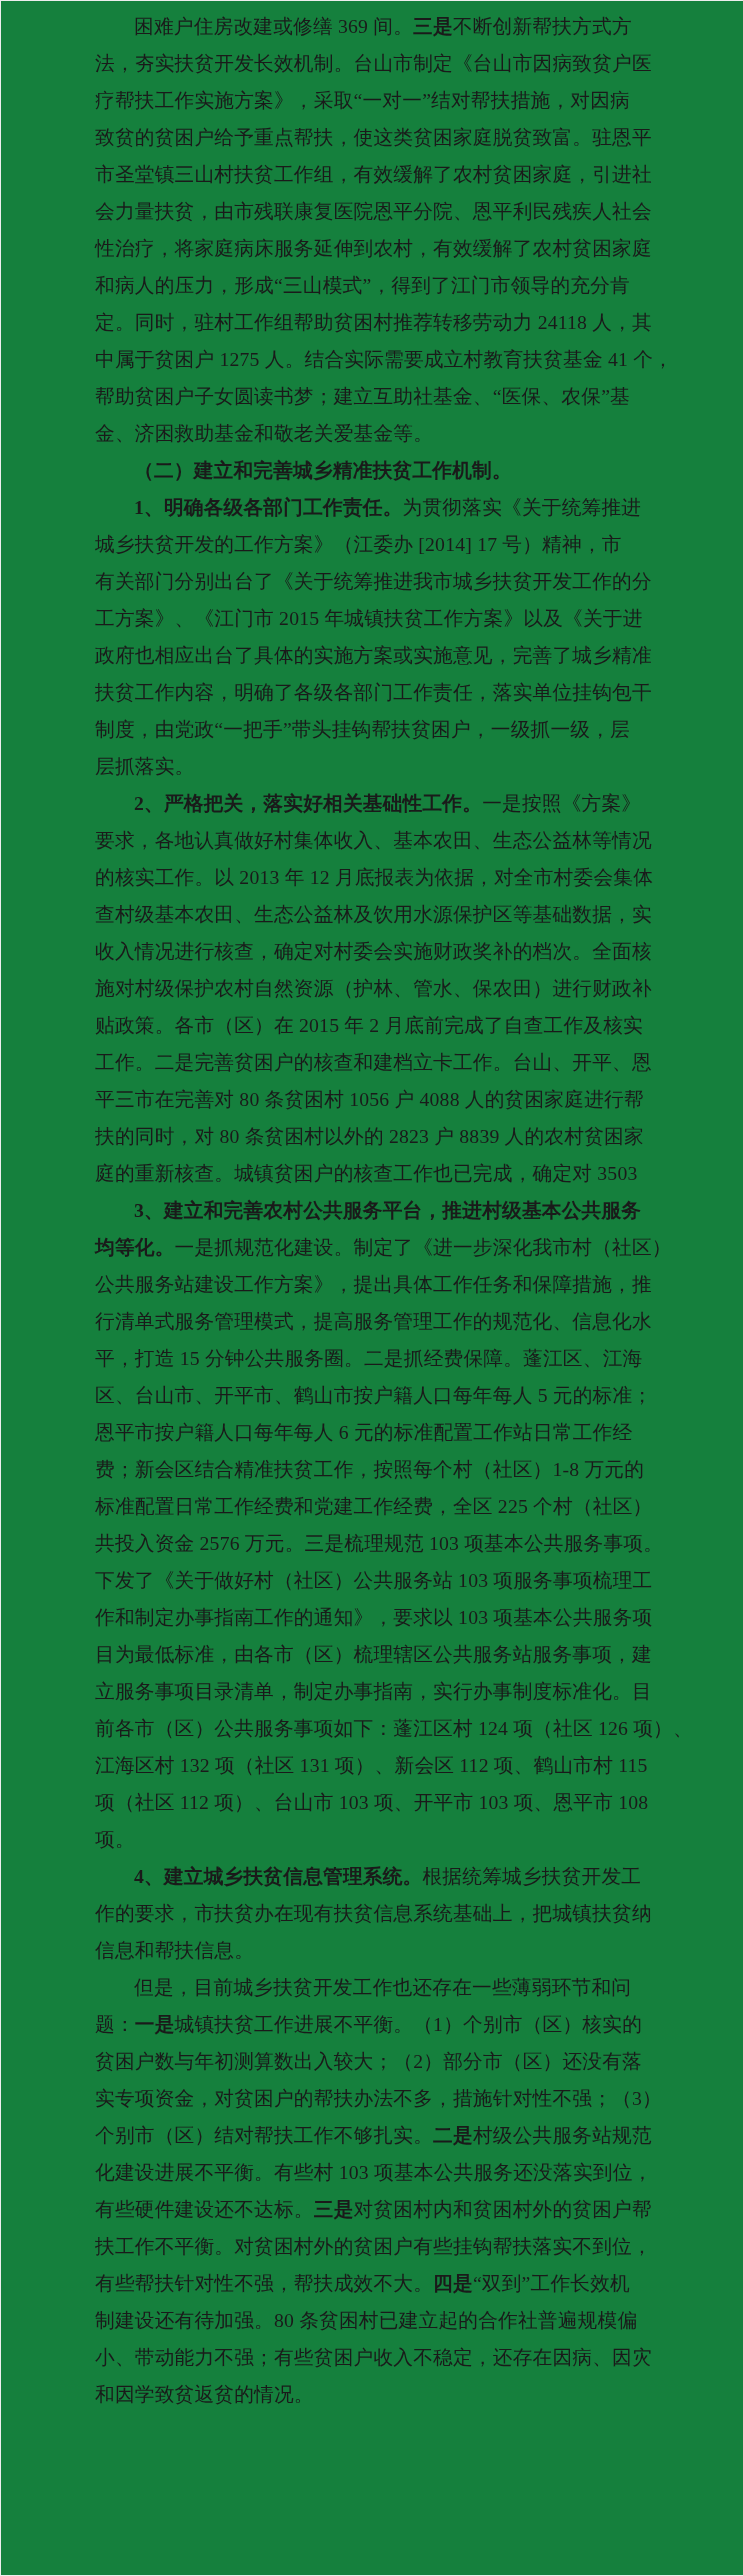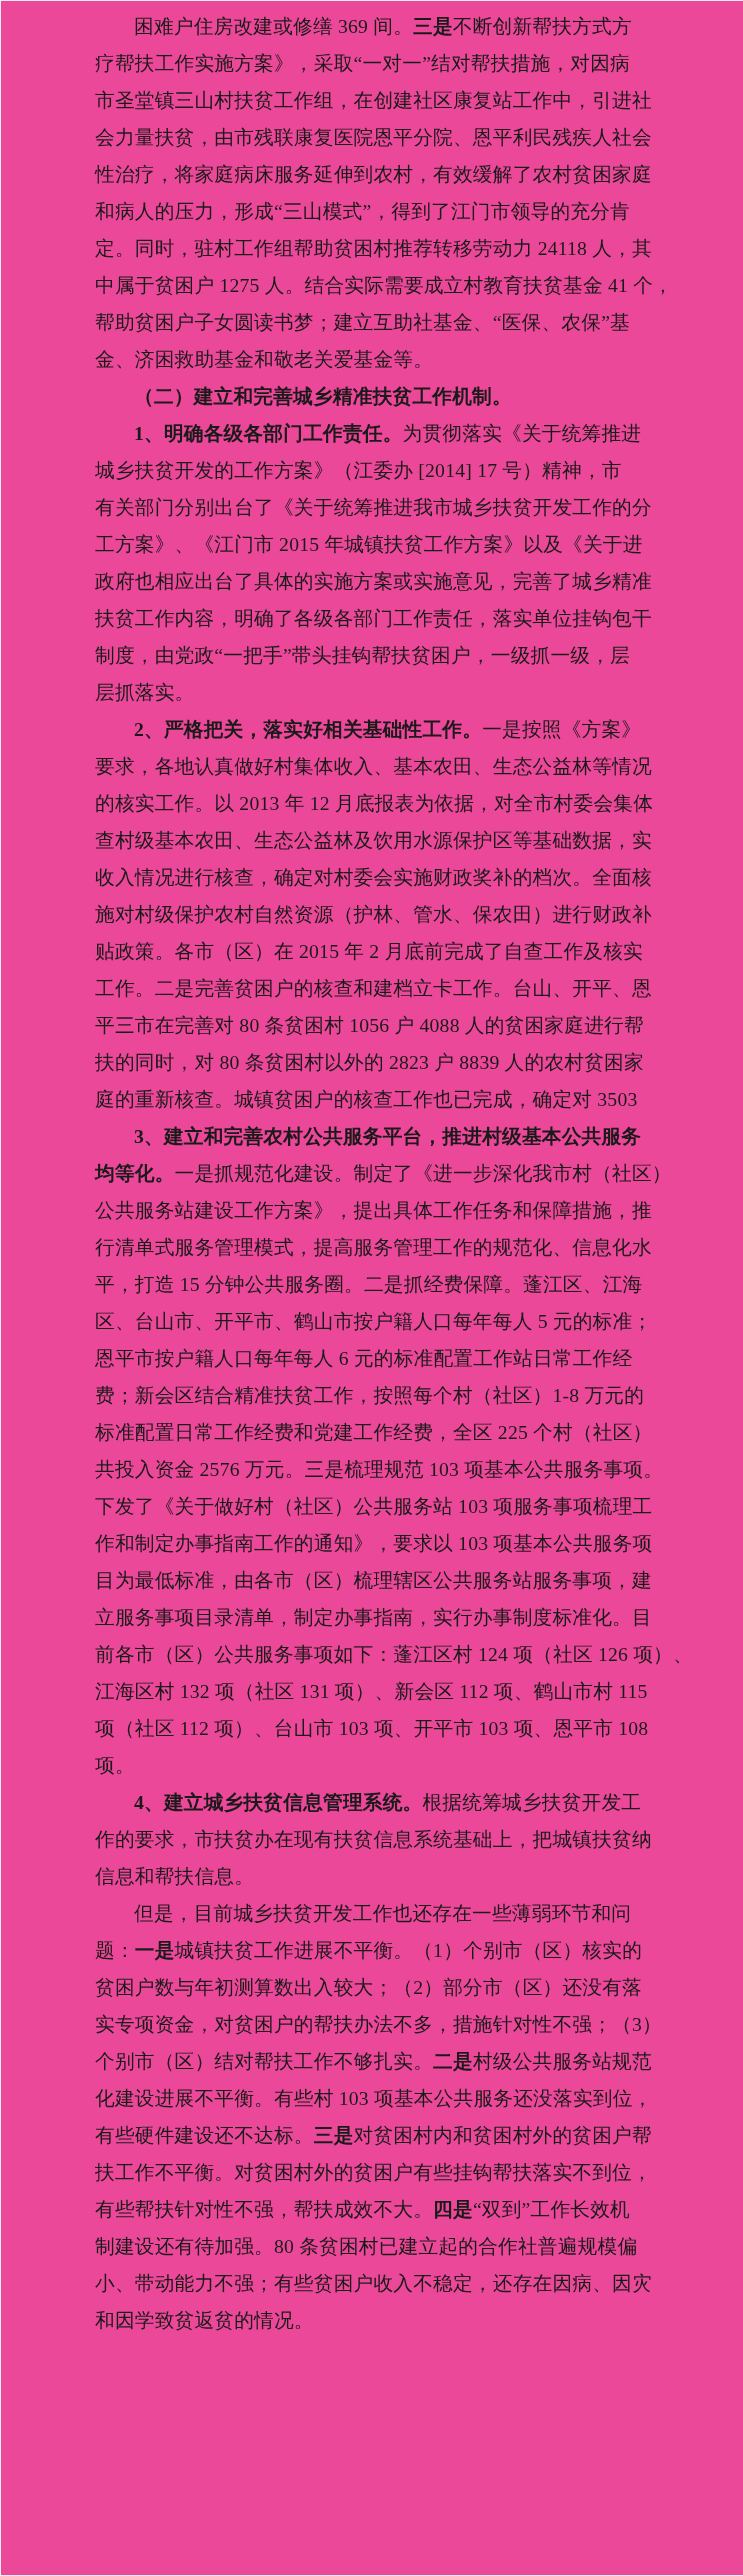--- a/index.html
+++ b/index.html
@@ -1,21 +1,21 @@
 <!DOCTYPE html>
 <html style="font-size:15px"><head>
 <meta charset="utf-8">
 <style>
   html, body { margin: 0; padding: 0; background: #ffffff; }
   .page {
     position: relative;
     width: 744px;
     height: 2576px;
     box-sizing: border-box;
-    background: #ec4899;
+    background: #15803d;
     border: 0.9px solid #ededed;
     overflow: hidden;
   }
   .doc {
     margin-left: 94px;
     padding-top: 6.6px;
   }
   .paragraph { margin: 0; padding: 0; }
   .line {
     height: 37px;
@@ -30,22 +30,24 @@
   .run { font-weight: normal; }
   .run.bold { font-weight: bold; }
 </style>
 </head>
 <body>
 
 <div class="page">
   <div class="doc">
       <div class="paragraph">
         <div class="line first"><span class="run">困难户住房改建或修缮 369 间。</span><span class="run bold">三是</span><span class="run">不断创新帮扶方式方</span></div>
+        <div class="line"><span class="run">法，夯实扶贫开发长效机制。台山市制定《台山市因病致贫户医</span></div>
         <div class="line"><span class="run">疗帮扶工作实施方案》，采取“一对一”结对帮扶措施，对因病</span></div>
-        <div class="line"><span class="run">市圣堂镇三山村扶贫工作组，在创建社区康复站工作中，引进社</span></div>
+        <div class="line"><span class="run">致贫的贫困户给予重点帮扶，使这类贫困家庭脱贫致富。驻恩平</span></div>
+        <div class="line"><span class="run">市圣堂镇三山村扶贫工作组，有效缓解了农村贫困家庭，引进社</span></div>
         <div class="line"><span class="run">会力量扶贫，由市残联康复医院恩平分院、恩平利民残疾人社会</span></div>
         <div class="line"><span class="run">性治疗，将家庭病床服务延伸到农村，有效缓解了农村贫困家庭</span></div>
         <div class="line"><span class="run">和病人的压力，形成“三山模式”，得到了江门市领导的充分肯</span></div>
         <div class="line"><span class="run">定。同时，驻村工作组帮助贫困村推荐转移劳动力 24118 人，其</span></div>
         <div class="line"><span class="run">中属于贫困户 1275 人。结合实际需要成立村教育扶贫基金 41 个，</span></div>
         <div class="line"><span class="run">帮助贫困户子女圆读书梦；建立互助社基金、“医保、农保”基</span></div>
         <div class="line"><span class="run">金、济困救助基金和敬老关爱基金等。</span></div>
       </div>
       <div class="paragraph">
         <div class="line first"><span class="run bold">（二）建立和完善城乡精准扶贫工作机制。</span></div>

